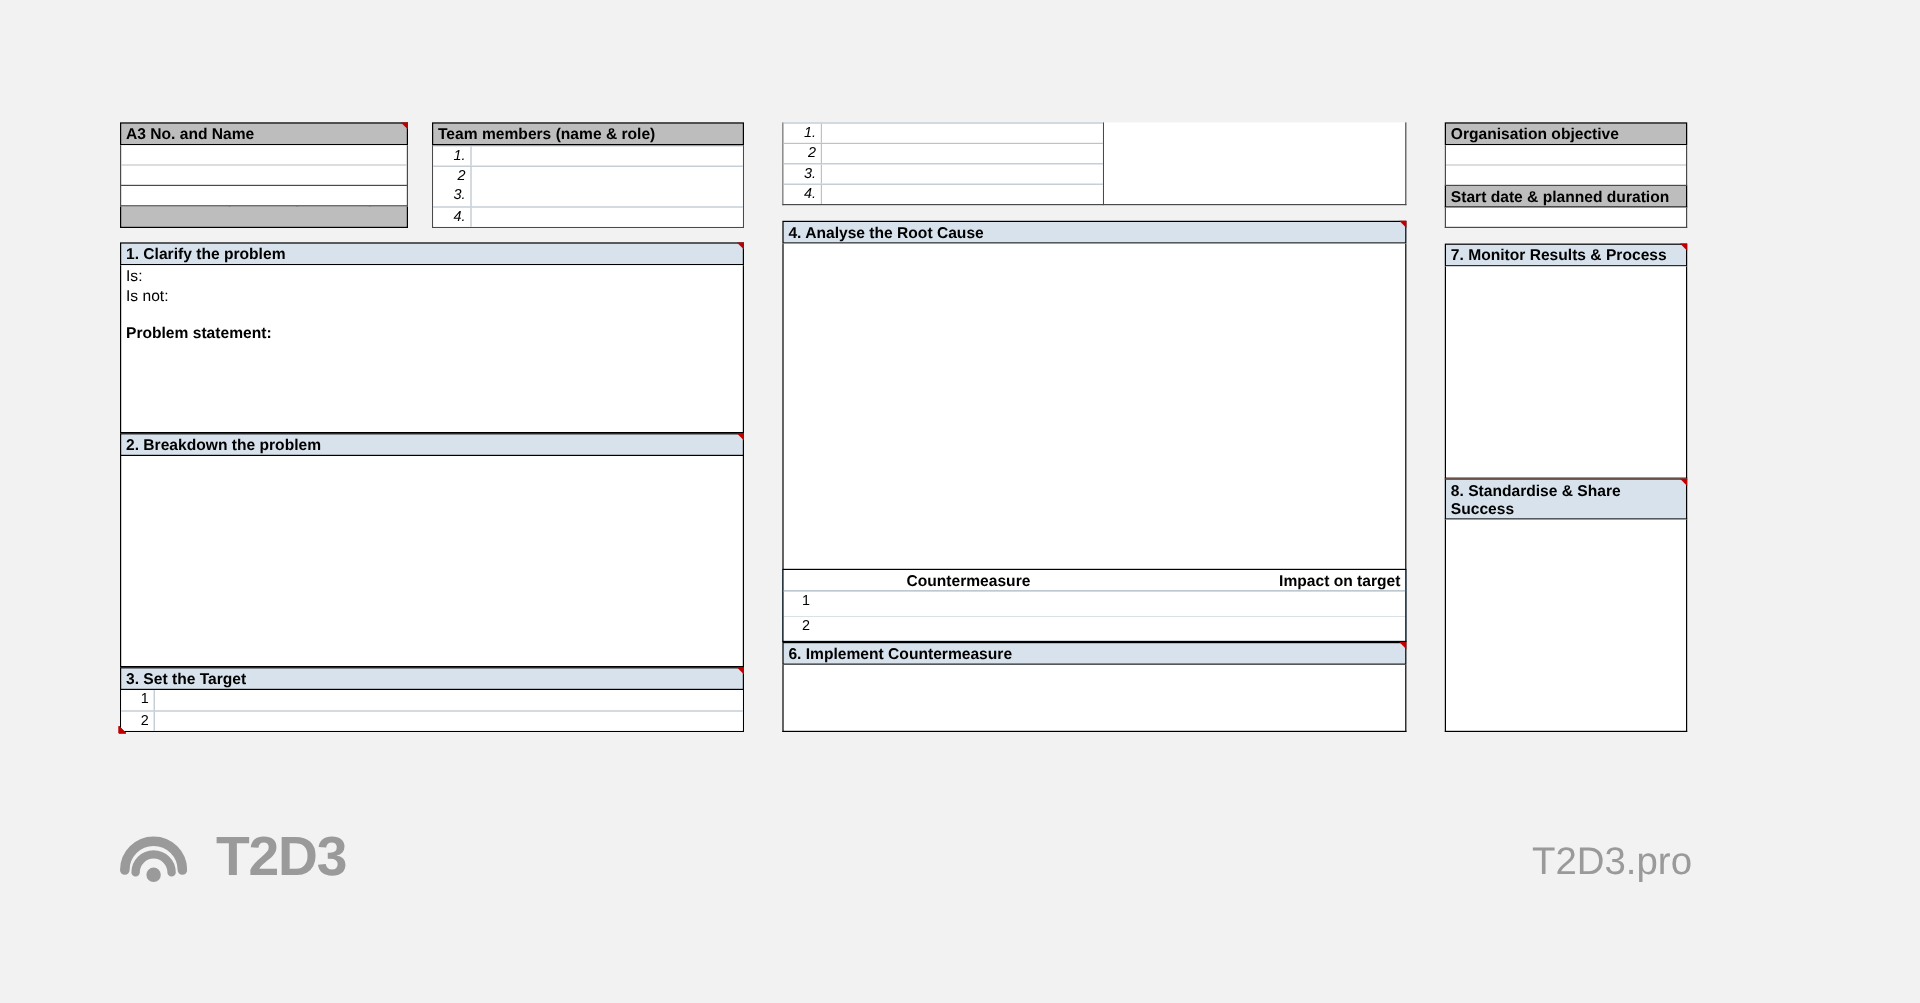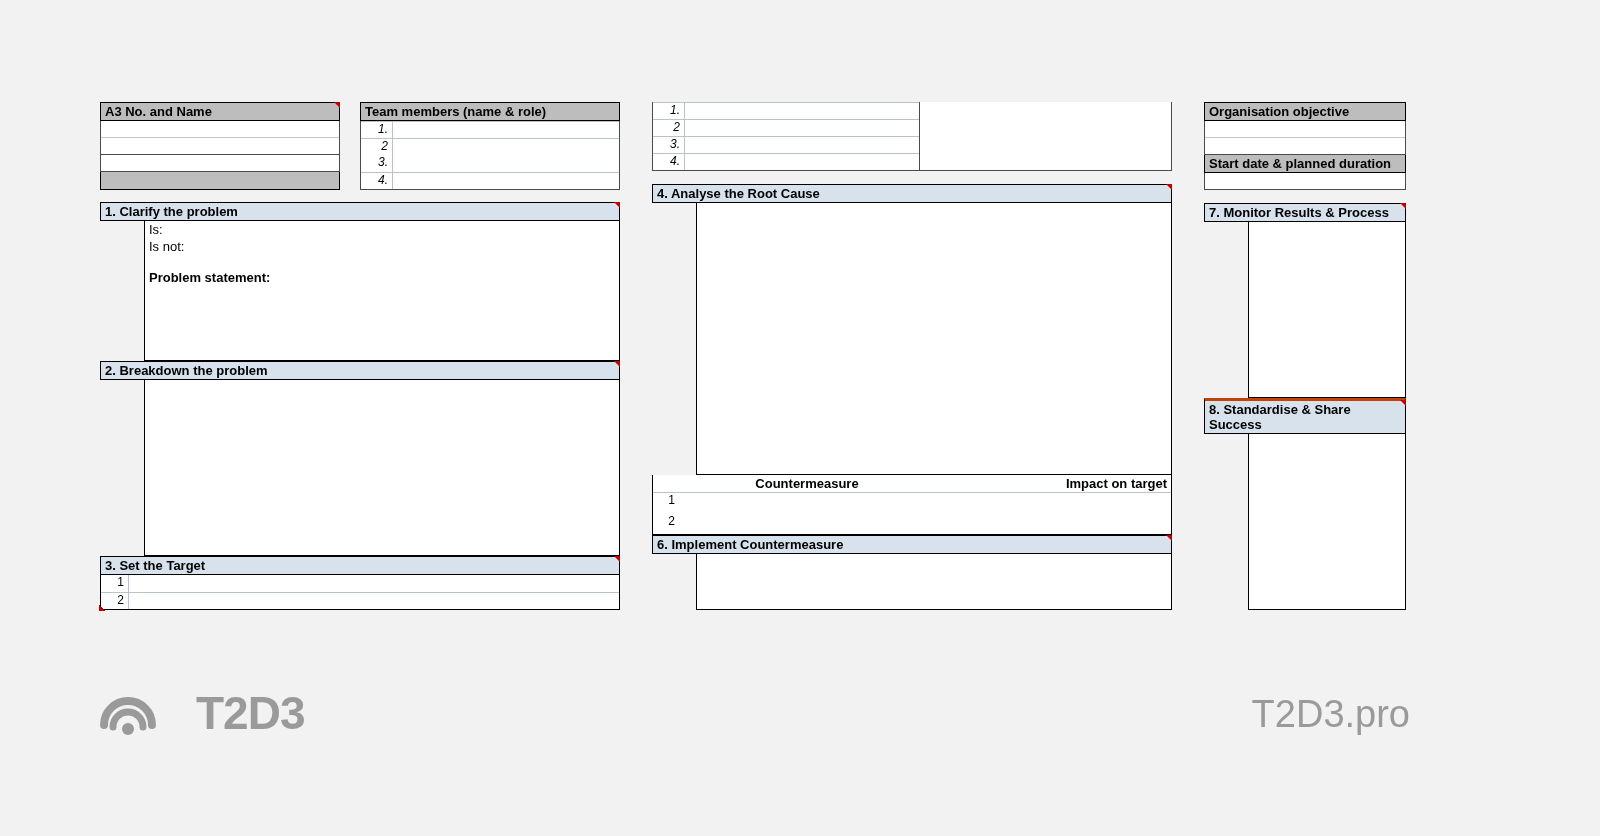--- a/index.html
+++ b/index.html
@@ -93,37 +93,36 @@
   .brand {
     position:absolute;
     left:100px;
     bottom:95px;
     display:flex;
     align-items:center;
     gap:24px;
     color:#9a9a9a;
   }
   .brand .logo svg { display:block; }
-  .brand .txt { font-size:46px; font-weight:600; letter-spacing:-1px;margin-left:16px;}
+  .brand .txt { font-size:46px; font-weight:600; letter-spacing:-1px;}
   .brand-url {
     position:absolute;
     right:190px;
     bottom:100px;
     color:#9a9a9a;
-    font-size:38px;
+    font-size:32px;
     font-weight:500;
   }
 
   .sublabel { padding:1px 4px; font-size:13px; }
   .bodybox {
     background:#fff;
     border:1px solid #000;
     flex:1;
     position:relative;
-    margin-left:44px;
   }
   .subhead {
     background:#fff;
     border-bottom:1px solid #888;
     padding:1px 4px;
     font-size:13px;
     font-weight:bold;
     display:flex;
   }
 </style>
@@ -257,21 +256,21 @@
         <div style="border-top:1px solid #c7c7c7;margin-top:16px"></div>
     </div>
     <div class="hcell" style="text-align:left;border-top:none">Start date &amp; planned duration</div>
     <div class="wcell" style="height:17px;border-top:none"></div>
 
     <div style="height:13px"></div>
 
     <div class="shcell mark">7. Monitor Results &amp; Process</div>
     <div class="bodybox" style="flex:1;border-top:none"></div>
 
-    <div class="shcell mark" style="border-top:3px solid #c2410c">8. Standardise &amp; Share Success</div>
+    <div class="shcell mark" style="border-top:1px solid #c2410c">8. Standardise &amp; Share Success</div>
     <div class="bodybox" style="flex:1;border-top:none"></div>
   </div>
 </div>
 
 <div class="brand">
   <span class="logo">
     <svg width="56" height="56" viewBox="0 0 56 56">
       <g fill="none" stroke="#9a9a9a">
         <path d="M4 40 A24 24 0 0 1 52 40" stroke-width="8" stroke-linecap="round"></path>
         <path d="M13 42 A15 15 0 0 1 43 42" stroke-width="7" stroke-linecap="round"></path>

